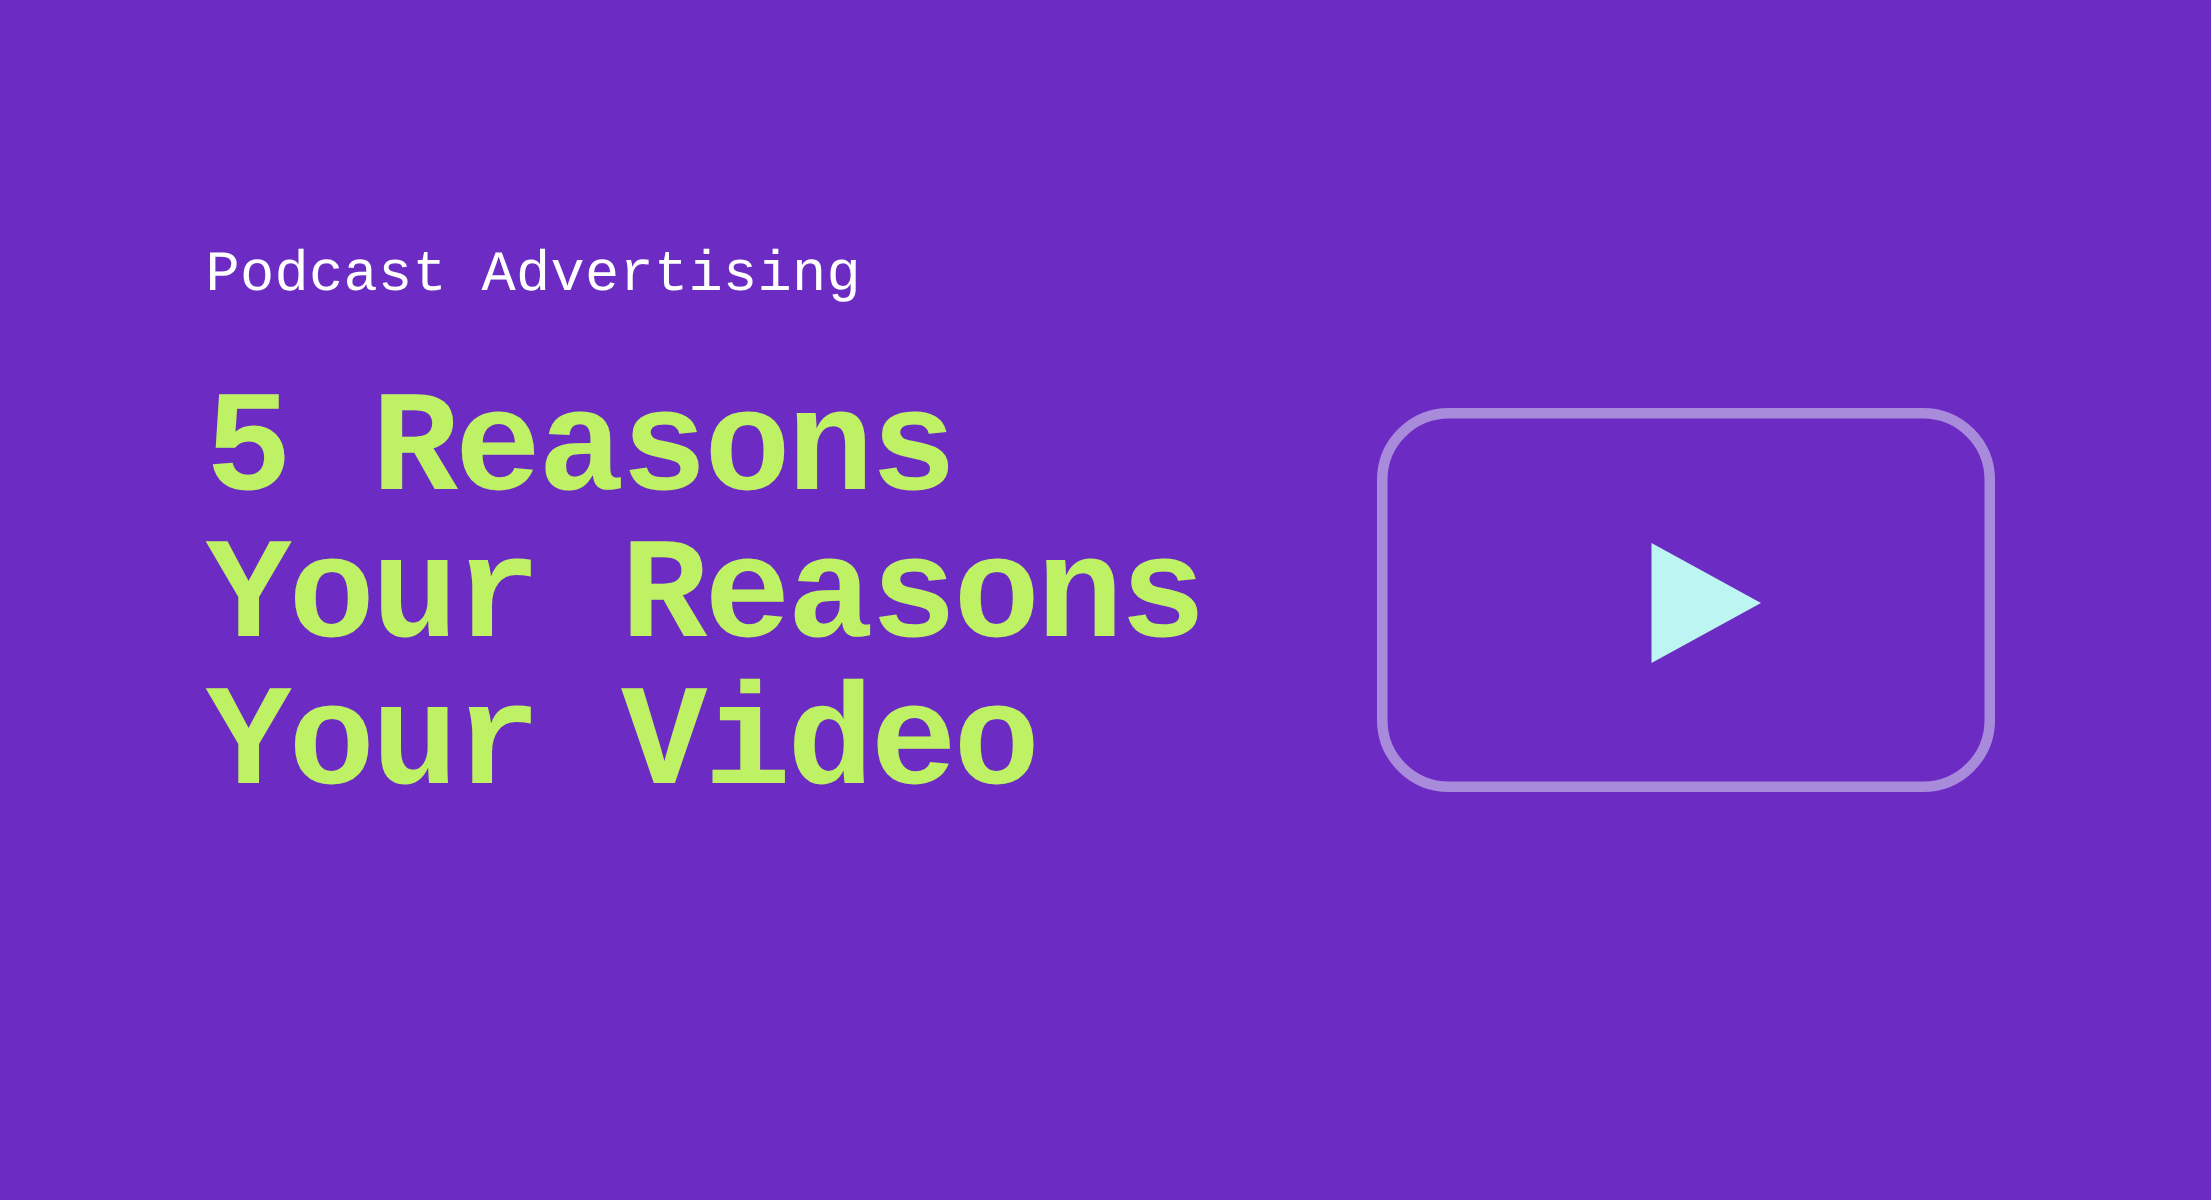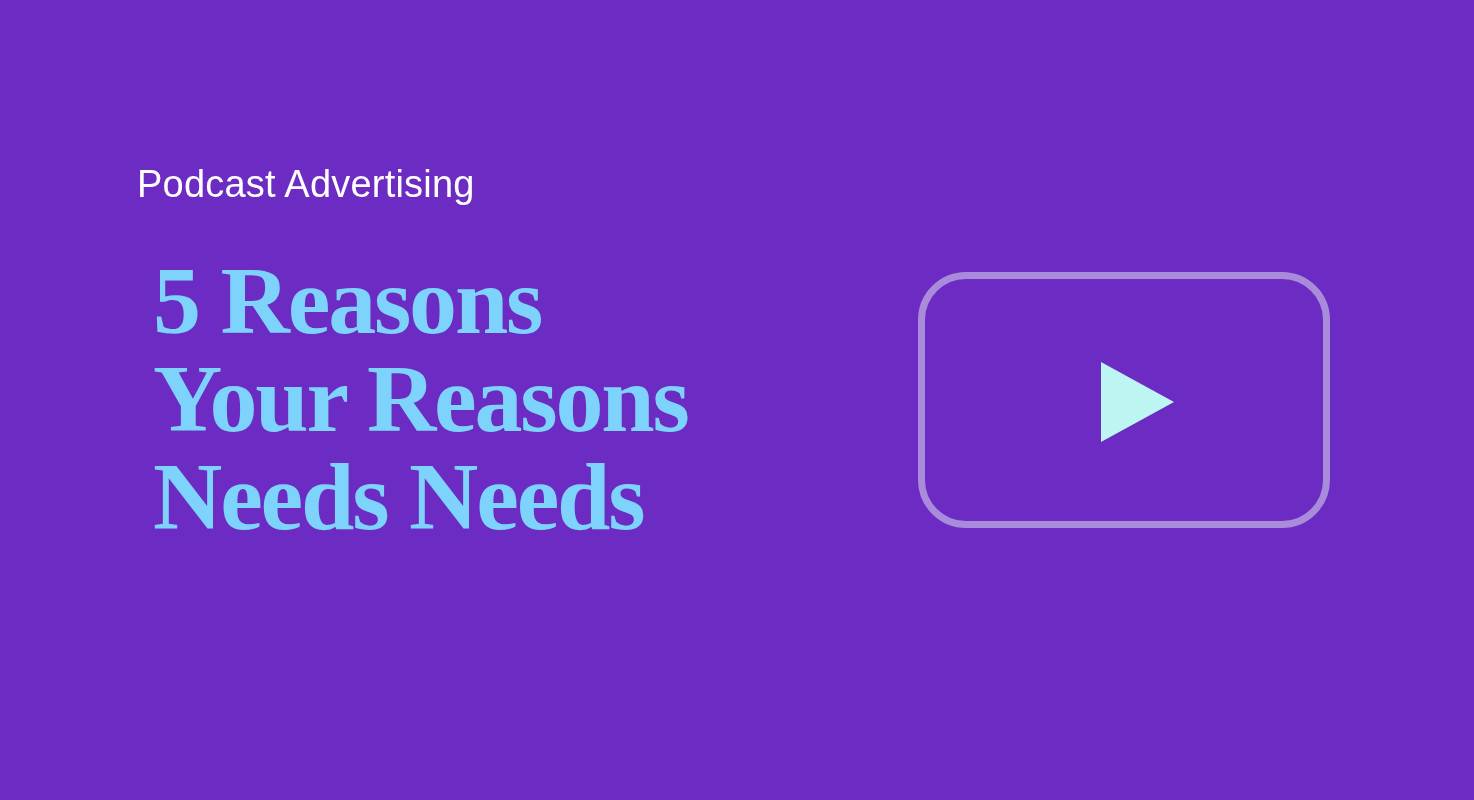--- a/index.html
+++ b/index.html
@@ -24,37 +24,37 @@
 
   
   .text-block {
     position: absolute;
     left: 137px;
     top: 160px;
     width: 700px;
   }
 
   .eyebrow {
-    font-family: Liberation Sans, sans-serif;
+    font-family: Liberation Mono, monospace;
     font-size: 38px;
     font-weight: 300;
     line-height: 48px;
     color: #FFFFFF;
     letter-spacing: 0.2px;
     margin: 0 0 44px 0;
     white-space: nowrap;
   }
 
   .headline {
-    margin: 16px;
-    font-family: Liberation Serif, serif;
+    margin: 0;
+    font-family: Liberation Mono, monospace;
     font-weight: 700;
     font-size: 96px;
     line-height: 98px;
-    color: #7dd3fc;
+    color: #bef264;
     letter-spacing: -2.2px;
   }
   .headline-line {
     display: block;
     white-space: nowrap;
   }
 
   
   .video-mark {
     position: absolute;
@@ -83,21 +83,21 @@
 
 <div class="slide">
 
   <div class="text-block">
 
     <p class="eyebrow">Podcast Advertising</p>
 
     <h1 class="headline">
       <span class="headline-line">5 Reasons</span>
       <span class="headline-line">Your Reasons</span>
-      <span class="headline-line">Needs Needs</span>
+      <span class="headline-line">Your Video</span>
     </h1>
 
   </div>
 
   <div class="video-mark">
     <div class="play-triangle"></div>
   </div>
 
 </div>
 

